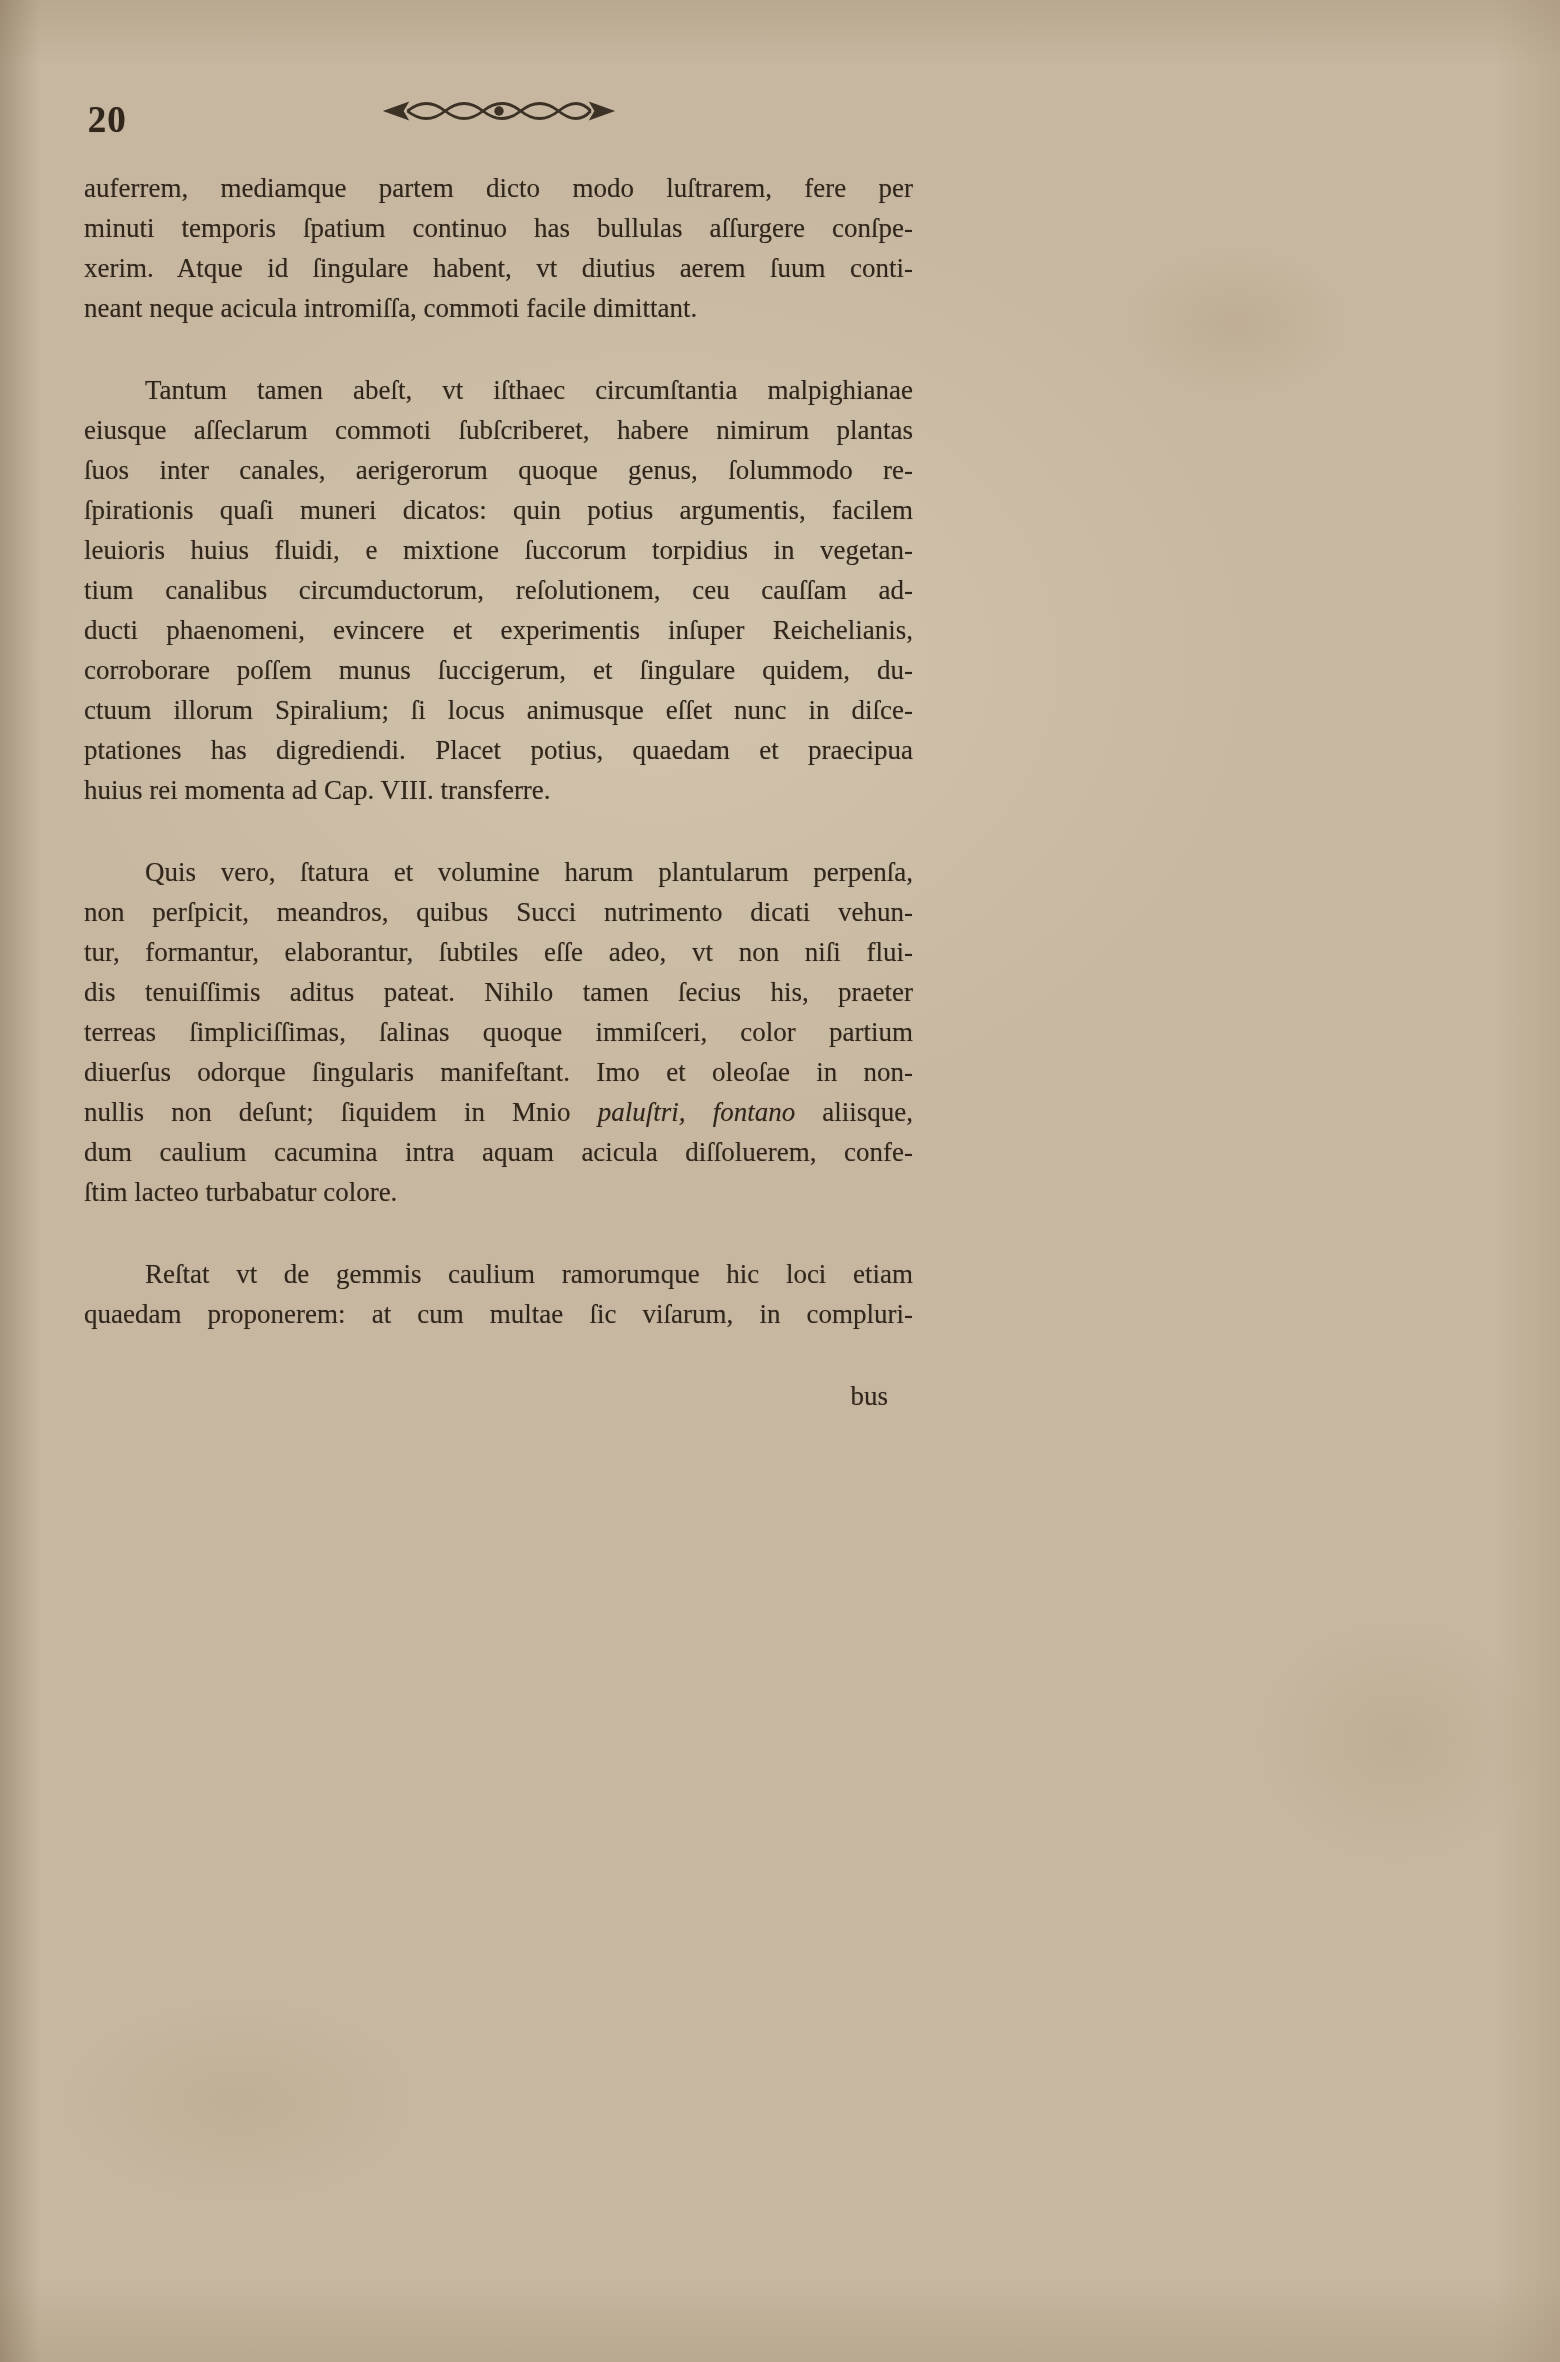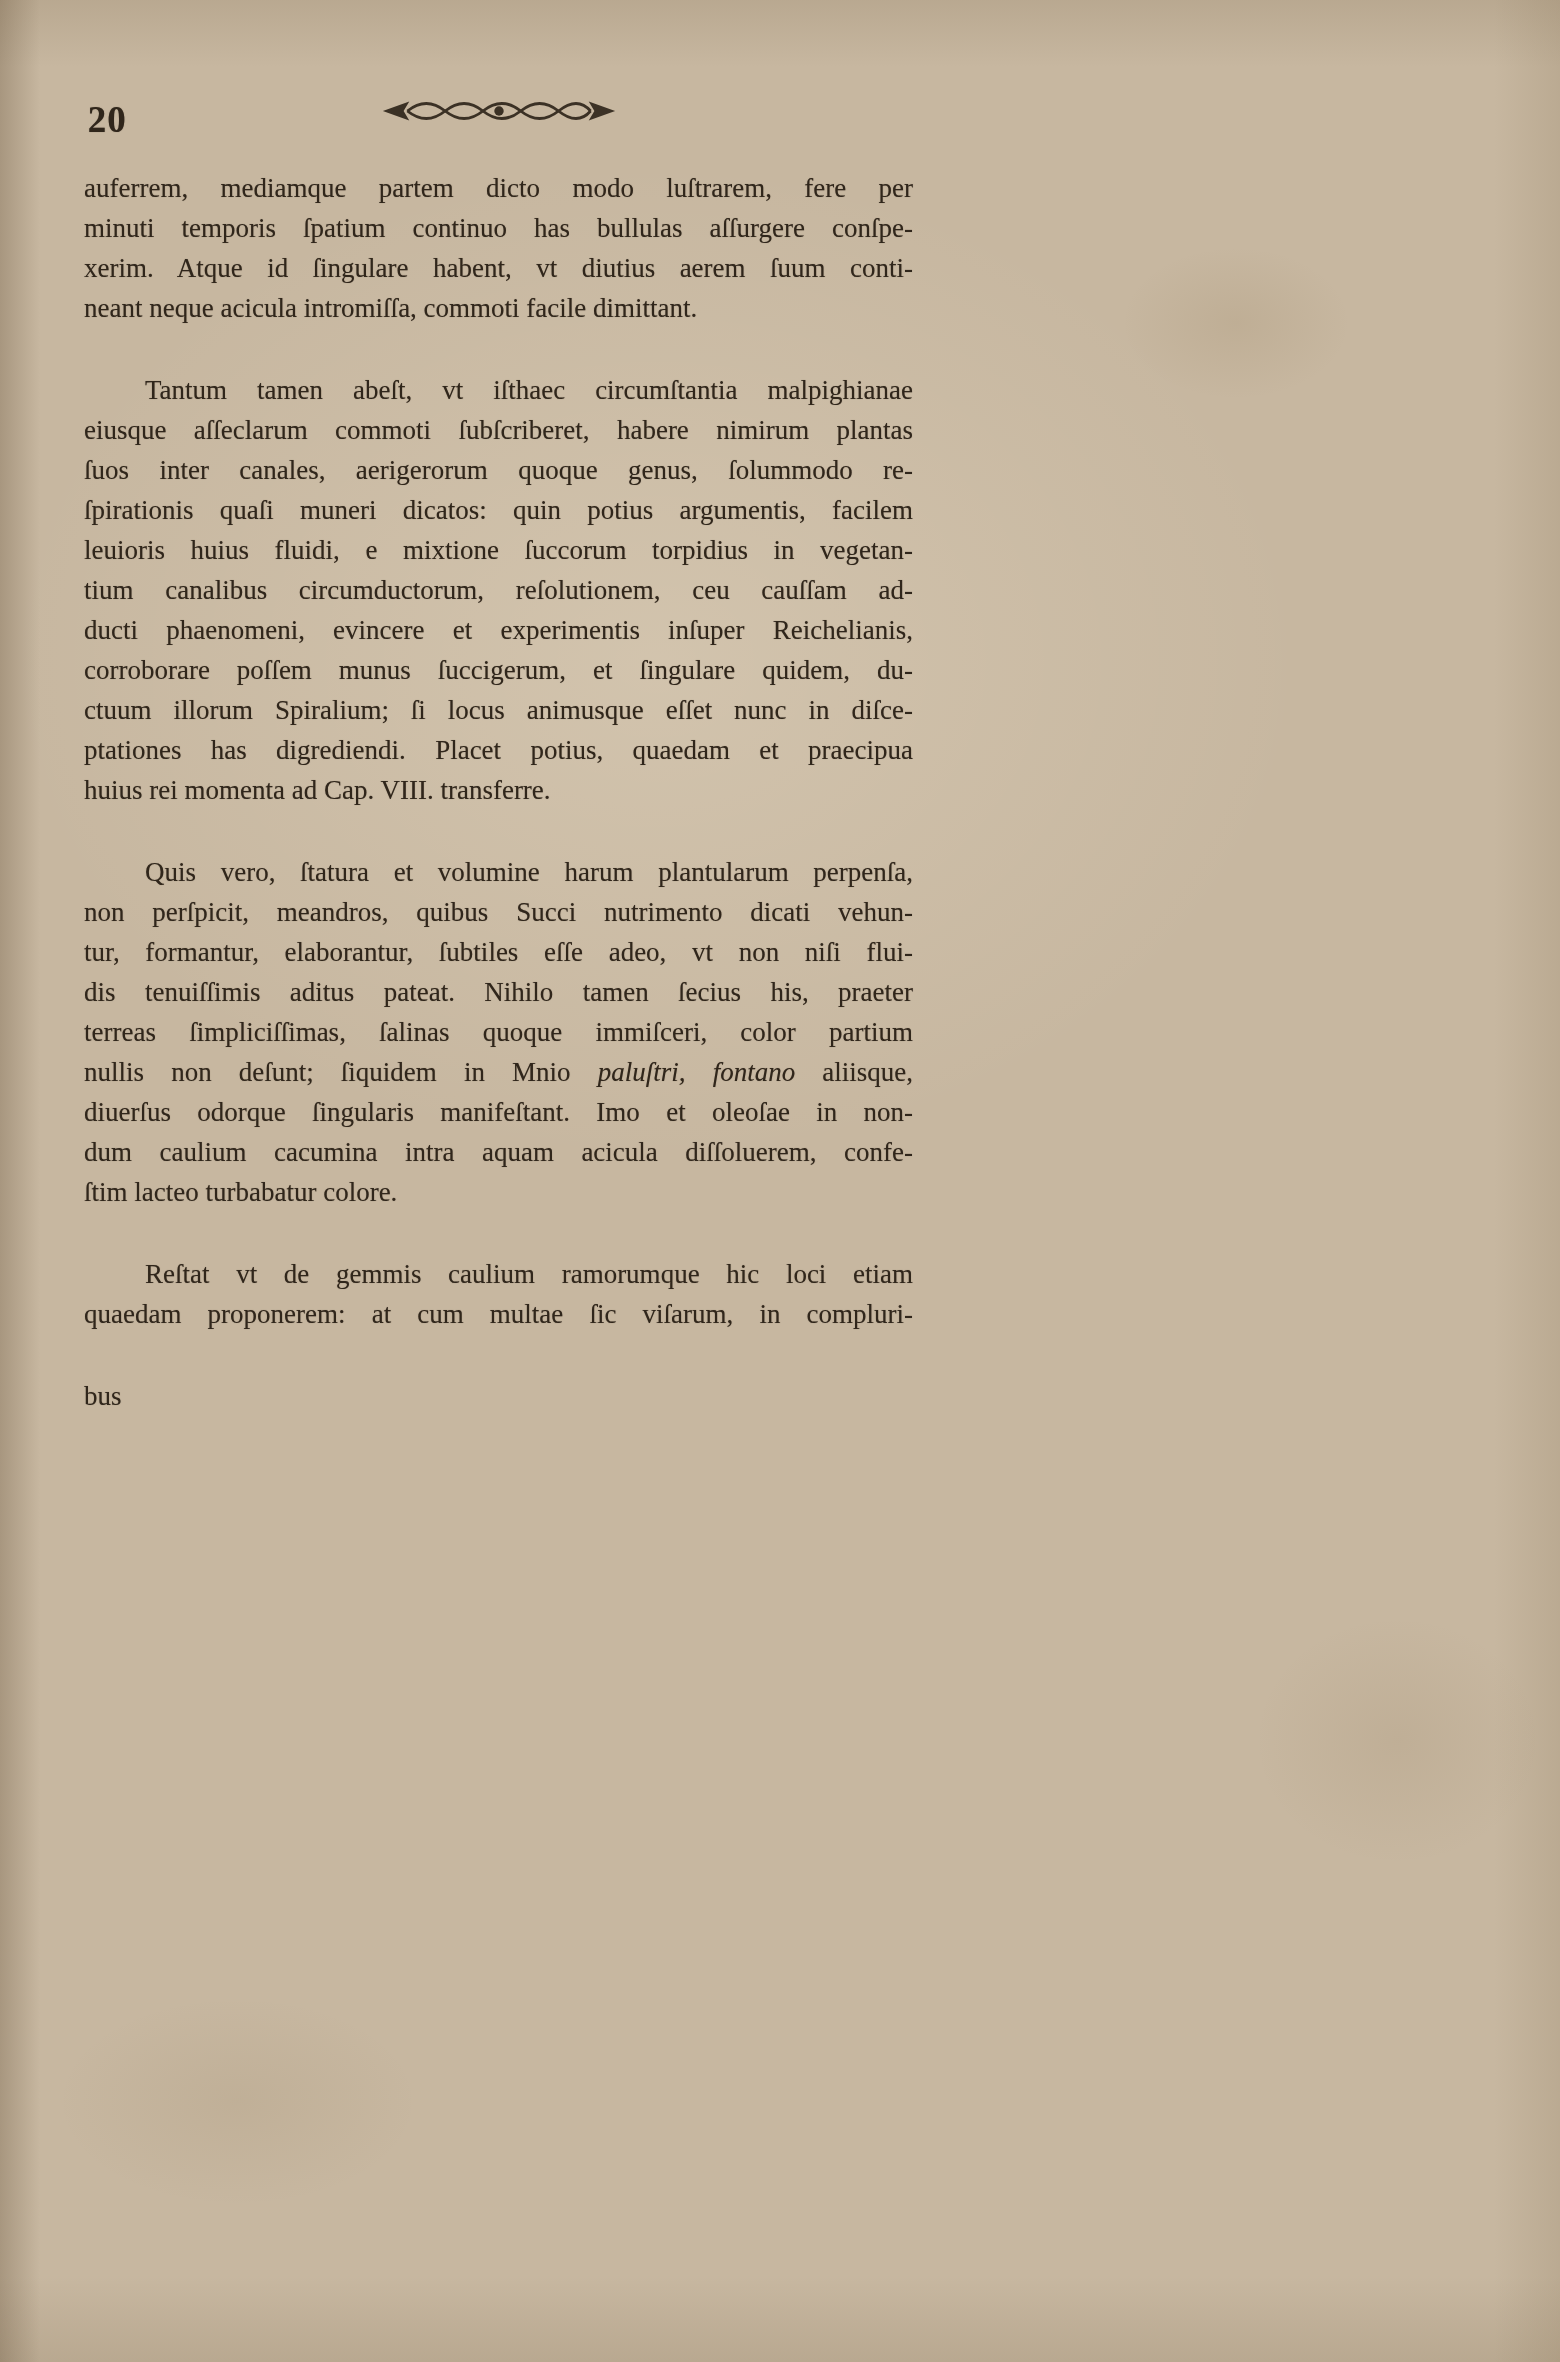--- a/index.html
+++ b/index.html
@@ -62,21 +62,21 @@
   .line {
     text-align: justify;
     text-align-last: justify;
     text-shadow: 0 0 1px rgba(48,38,27,0.35);
     white-space: normal;
   }
   .line.last { text-align-last: left; }
   .line.indent { text-indent: 61px; }
   .it { font-style: italic; }
   .catchword {
-    text-align: left;
+    text-align: right;
     font-size: 27px;
     line-height: 40px;
     padding-right: 25px;
     margin-top: 3.8px;
     text-shadow: 0 0 1px rgba(48,38,27,0.35);
   }
 </style>
 </head>
 <body>
 
@@ -127,24 +127,24 @@
         <div class="line">ptationes has digrediendi. Placet potius, quaedam et praecipua</div>
         <div class="line last">huius rei momenta ad Cap. VIII. transferre.</div>
       </div>
 
       <div class="para">
         <div class="line indent">Quis vero, ſtatura et volumine harum plantularum perpenſa,</div>
         <div class="line">non perſpicit, meandros, quibus Succi nutrimento dicati vehun-</div>
         <div class="line">tur, formantur, elaborantur, ſubtiles eſſe adeo, vt non niſi flui-</div>
         <div class="line">dis tenuiſſimis aditus pateat. Nihilo tamen ſecius his, praeter</div>
         <div class="line">terreas ſimpliciſſimas, ſalinas quoque immiſceri, color partium</div>
+        <div class="line">diuerſus odorque ſingularis manifeſtant. Imo et oleoſae in non-</div>
         <div class="line">
           <span>nullis non deſunt; ſiquidem in Mnio </span><span class="it">paluſtri,</span><span> </span><span class="it">fontano</span><span> aliisque,</span>
         </div>
-        <div class="line">diuerſus odorque ſingularis manifeſtant. Imo et oleoſae in non-</div>
         <div class="line">dum caulium cacumina intra aquam acicula diſſoluerem, confe-</div>
         <div class="line last">ſtim lacteo turbabatur colore.</div>
       </div>
 
       <div class="para">
         <div class="line indent">Reſtat vt de gemmis caulium ramorumque hic loci etiam</div>
         <div class="line">quaedam proponerem: at cum multae ſic viſarum, in compluri-</div>
       </div>
 
       <div class="catchword">bus</div>

